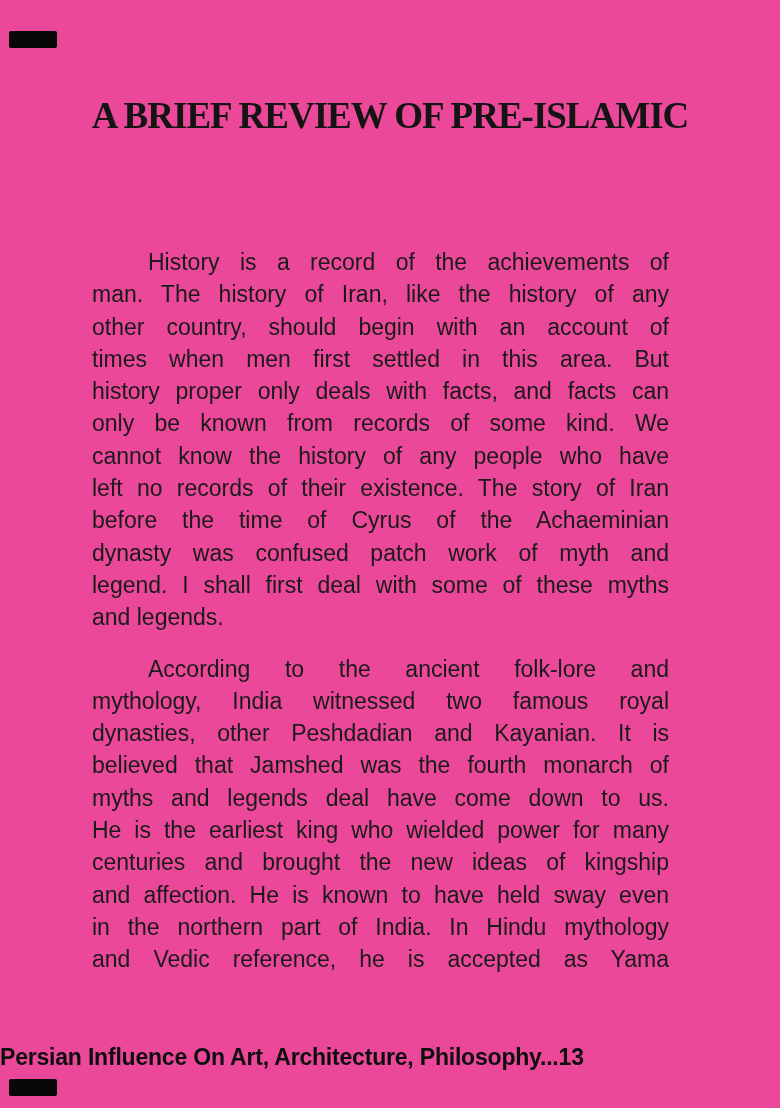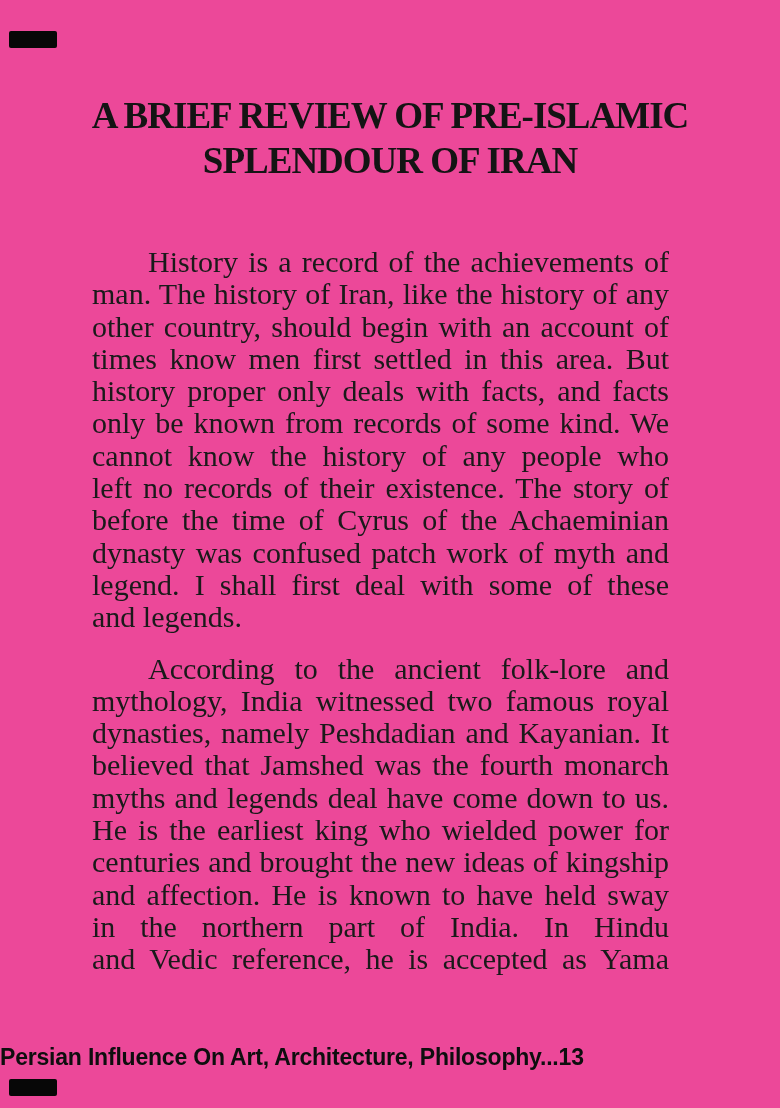--- a/index.html
+++ b/index.html
@@ -41,22 +41,22 @@
     letter-spacing: -1px;
     white-space: nowrap;
   }
 
   
   .content {
     position: absolute;
     left: 92px; top: 246px;
     width: 577px;
     color: #1a1a1a;
-    font-family: Liberation Serif, serif;
-    font-size: 30px;
+    font-family: Liberation Sans, sans-serif;
+    font-size: 23px;
     line-height: 32.3px;
   }
   .paragraph { margin: 0; }
   .paragraph + .paragraph { margin-top: 19px; }
   .line {
     text-align: justify;
     text-align-last: justify;
     white-space: normal;
     height: 32.3px;
     overflow: hidden;
@@ -80,44 +80,43 @@
 </style>
 </head>
 <body>
 
 <div class="page">
 
   <div class="artifact top"></div>
 
   <div class="title-block">
     <div class="title-line">A BRIEF REVIEW OF PRE-ISLAMIC</div>
-    <div class="title-line">SPLENDOUR OF IRAN</div>
   </div>
 
   <div class="content">
 
     <div class="paragraph">
       <div class="line indent">History is a record of the achievements of</div>
       <div class="line">man. The history of Iran, like the history of any</div>
       <div class="line">other country, should begin with an account of</div>
-      <div class="line">times know men first settled in this area. But</div>
+      <div class="line">times when men first settled in this area. But</div>
       <div class="line">history proper only deals with facts, and facts can</div>
       <div class="line">only be known from records of some kind. We</div>
       <div class="line">cannot know the history of any people who have</div>
       <div class="line">left no records of their existence. The story of Iran</div>
       <div class="line">before the time of Cyrus of the Achaeminian</div>
       <div class="line">dynasty was confused patch work of myth and</div>
       <div class="line">legend. I shall first deal with some of these myths</div>
       <div class="line flush-left">and legends.</div>
     </div>
 
     <div class="paragraph">
       <div class="line indent">According to the ancient folk-lore and</div>
       <div class="line">mythology, India witnessed two famous royal</div>
-      <div class="line">dynasties, namely Peshdadian and Kayanian. It is</div>
+      <div class="line">dynasties, other Peshdadian and Kayanian. It is</div>
       <div class="line">believed that Jamshed was the fourth monarch of</div>
       <div class="line">myths and legends deal have come down to us.</div>
       <div class="line">He is the earliest king who wielded power for many</div>
       <div class="line">centuries and brought the new ideas of kingship</div>
       <div class="line">and affection. He is known to have held sway even</div>
       <div class="line">in the northern part of India. In Hindu mythology</div>
       <div class="line">and Vedic reference, he is accepted as Yama</div>
     </div>
 
   </div>

